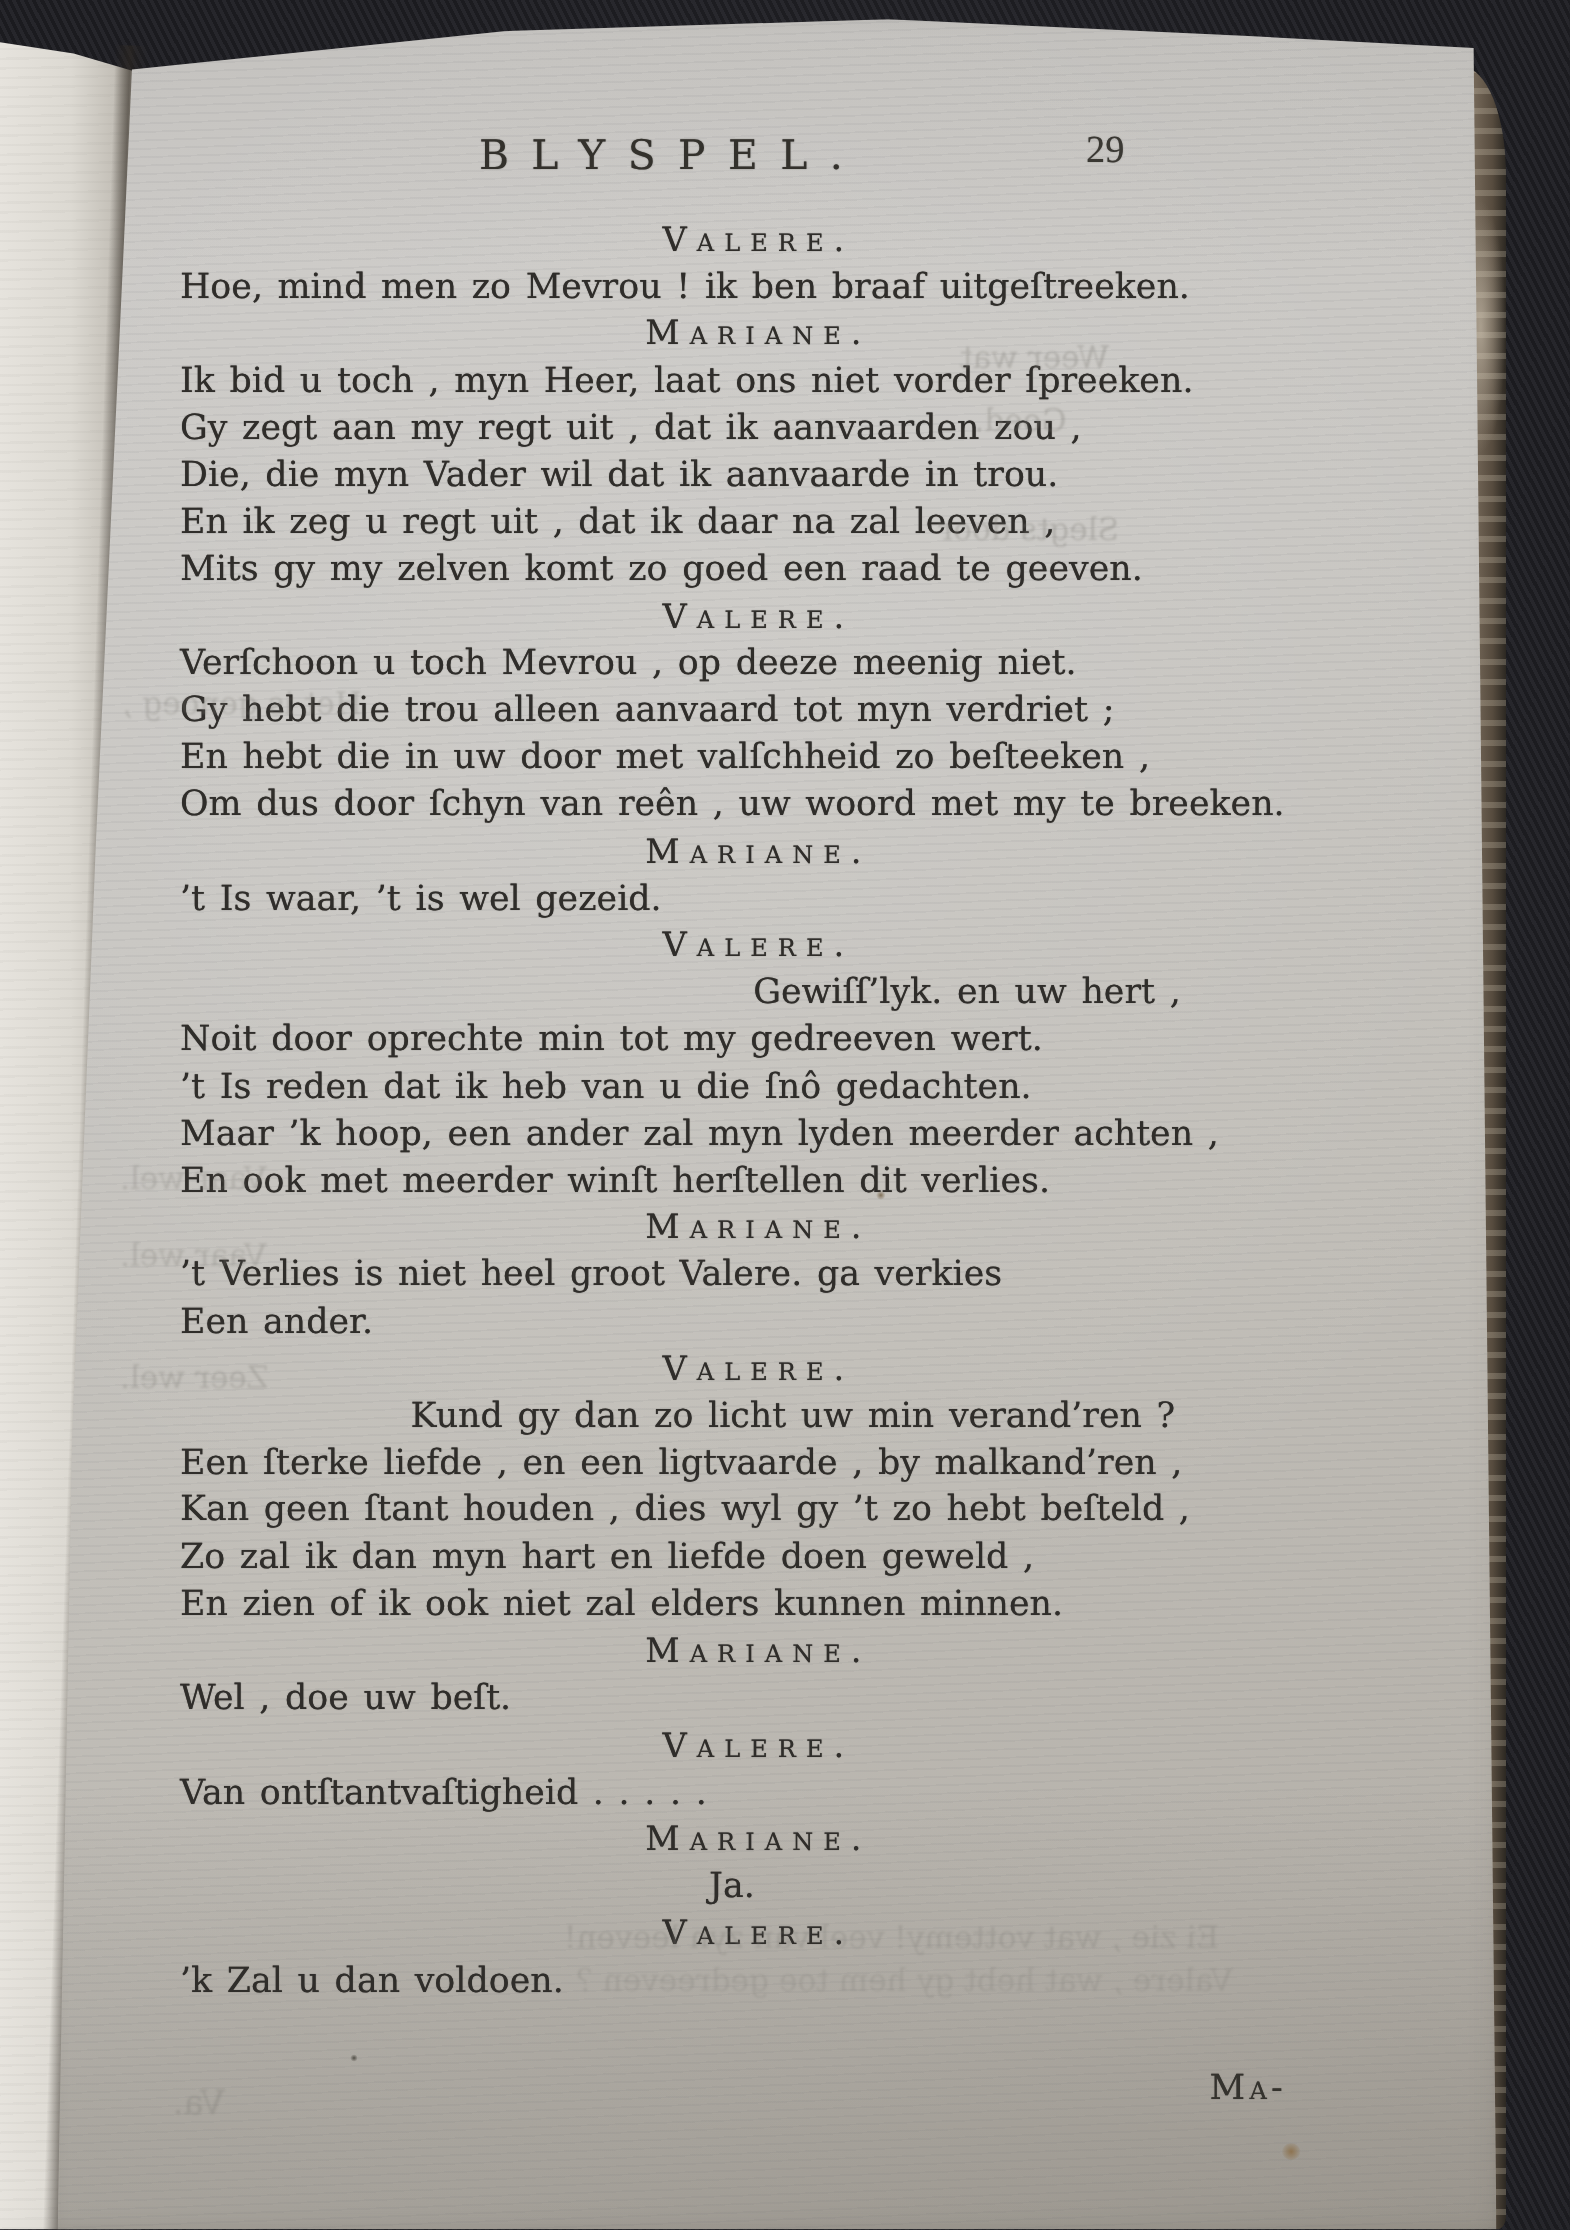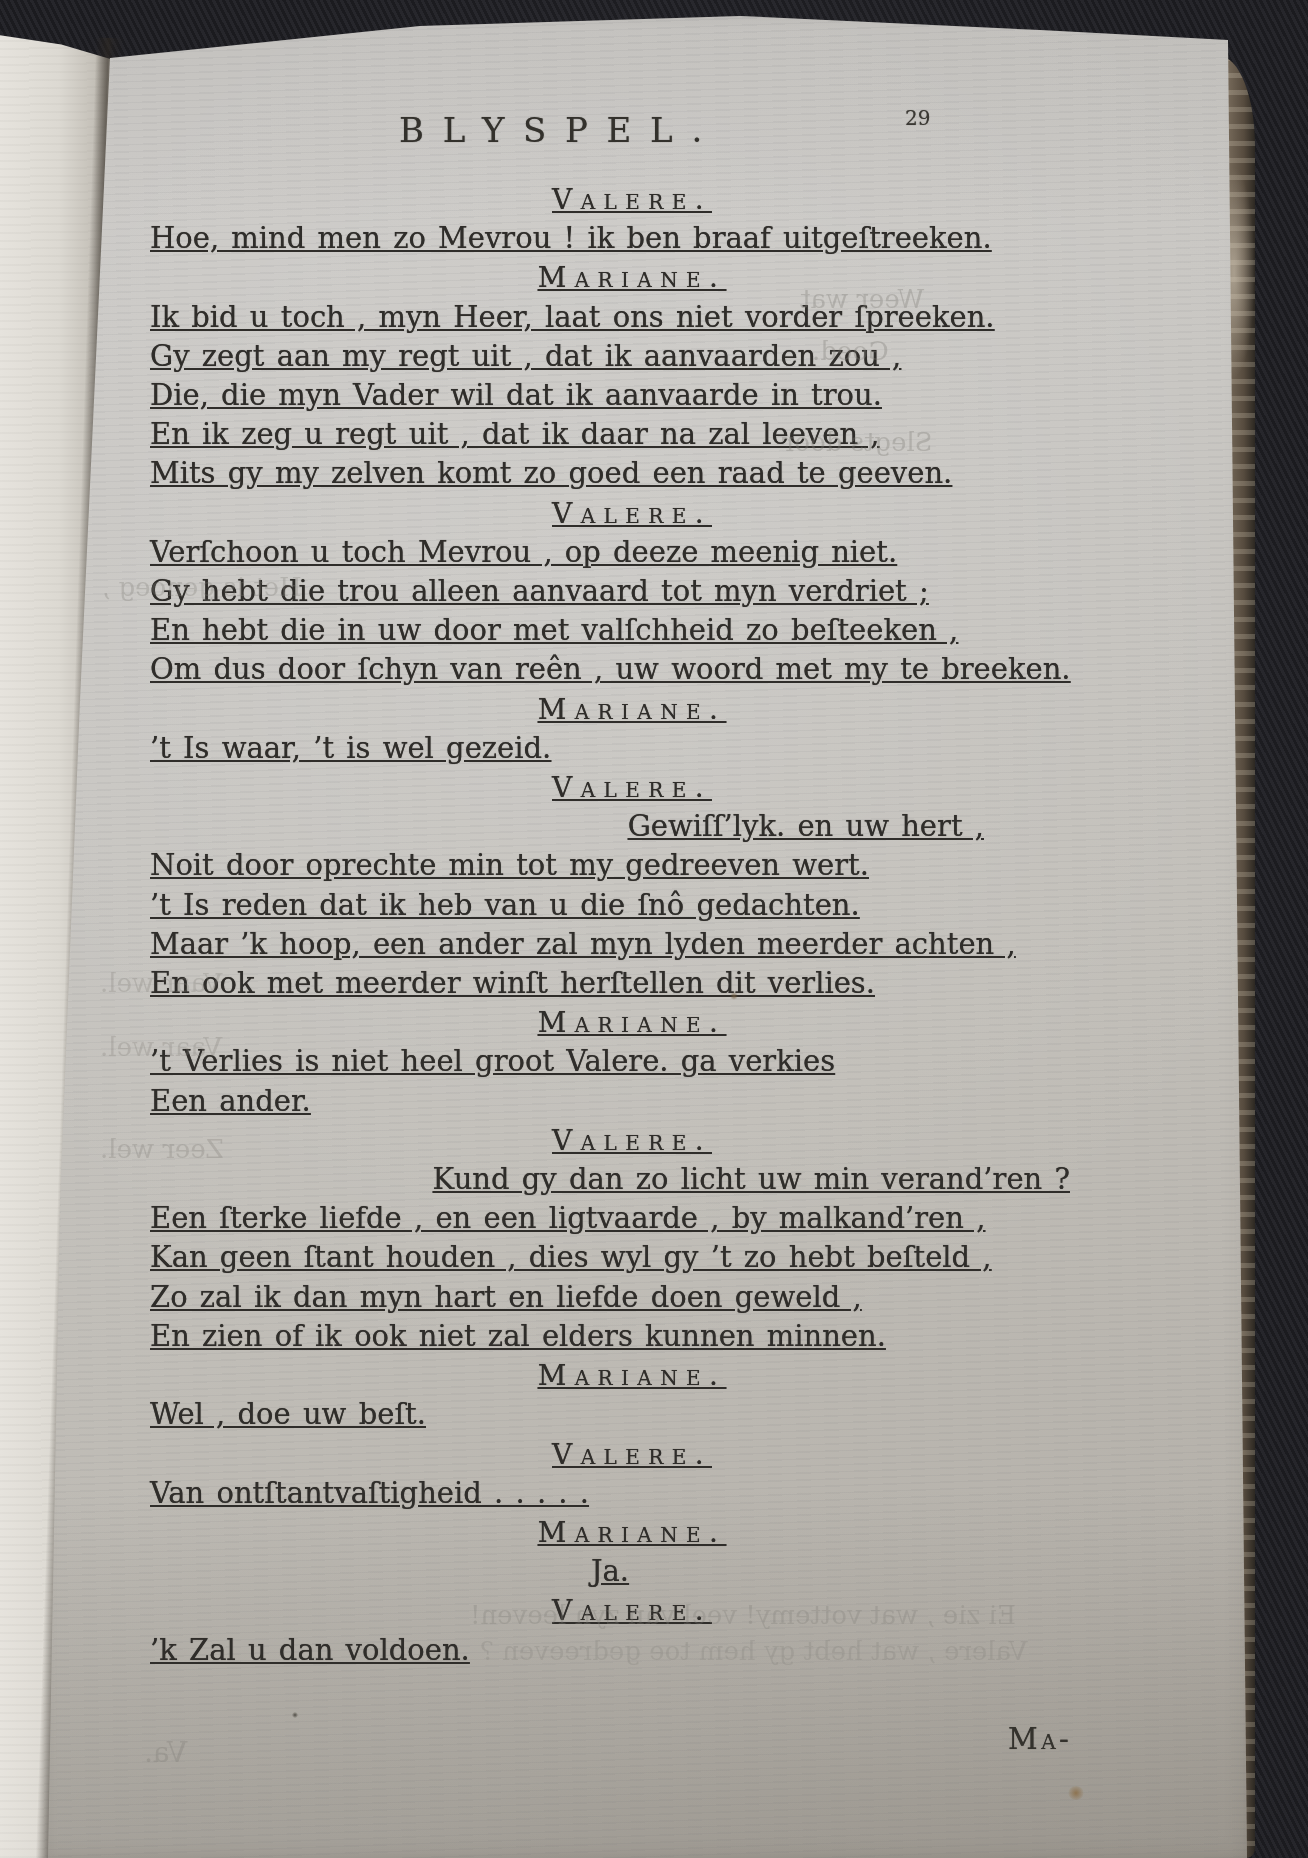--- a/index.html
+++ b/index.html
@@ -59,35 +59,36 @@
       radial-gradient(120% 80% at 45% 32%, rgba(255,255,255,.10), transparent 55%),
       linear-gradient(180deg, rgba(118,116,110,.12), transparent 12%, transparent 80%, rgba(92,88,80,.20));
   }
 
   .head{
     position:absolute;top:110px;left:200px;width:640px;text-align:center;
     font-size:34px;letter-spacing:.55em;color:#33312c;white-space:nowrap;
     text-shadow:0 0 1px rgba(46,44,40,.65);
   }
   .page-number{
-    position:absolute;top:106px;left:865px;font-size:20px;color:#3a3833;
+    position:absolute;top:106px;left:865px;font-size:32px;color:#3a3833;
     text-shadow:0 0 1px rgba(46,44,40,.5);
+    font-family:Liberation Serif, serif;
   }
 
   .text-block{position:absolute;left:110px;top:180px;width:920px;}
   .line{line-height:39.2px;white-space:nowrap;font-size:29px;word-spacing:3px;
-        text-shadow:0 0 .7px rgba(44,41,37,.8);text-decoration:underline;}
+        text-shadow:0 0 .7px rgba(44,41,37,.8);}
   .speaker{
     font-size:28px;font-variant:small-caps;letter-spacing:.30em;
     text-align:center;padding-left:44px;word-spacing:0;
   }
   .l-plain{}
   .l-right{text-align:right;padding-right:86px;}
   .l-right-tight{padding-right:14px;}
-  .l-indent-sm{padding-left:192px;text-align:right;}
+  .l-indent-sm{padding-left:192px;}
   .l-indent-lg{padding-left:315px;}
   .l-center{text-align:center;}
 
   .catchword{
     position:absolute;left:968px;top:1722px;font-size:29px;
     font-variant:small-caps;letter-spacing:.12em;color:#34322d;
     text-shadow:0 0 .7px rgba(44,41,37,.8);
   }
 
   

